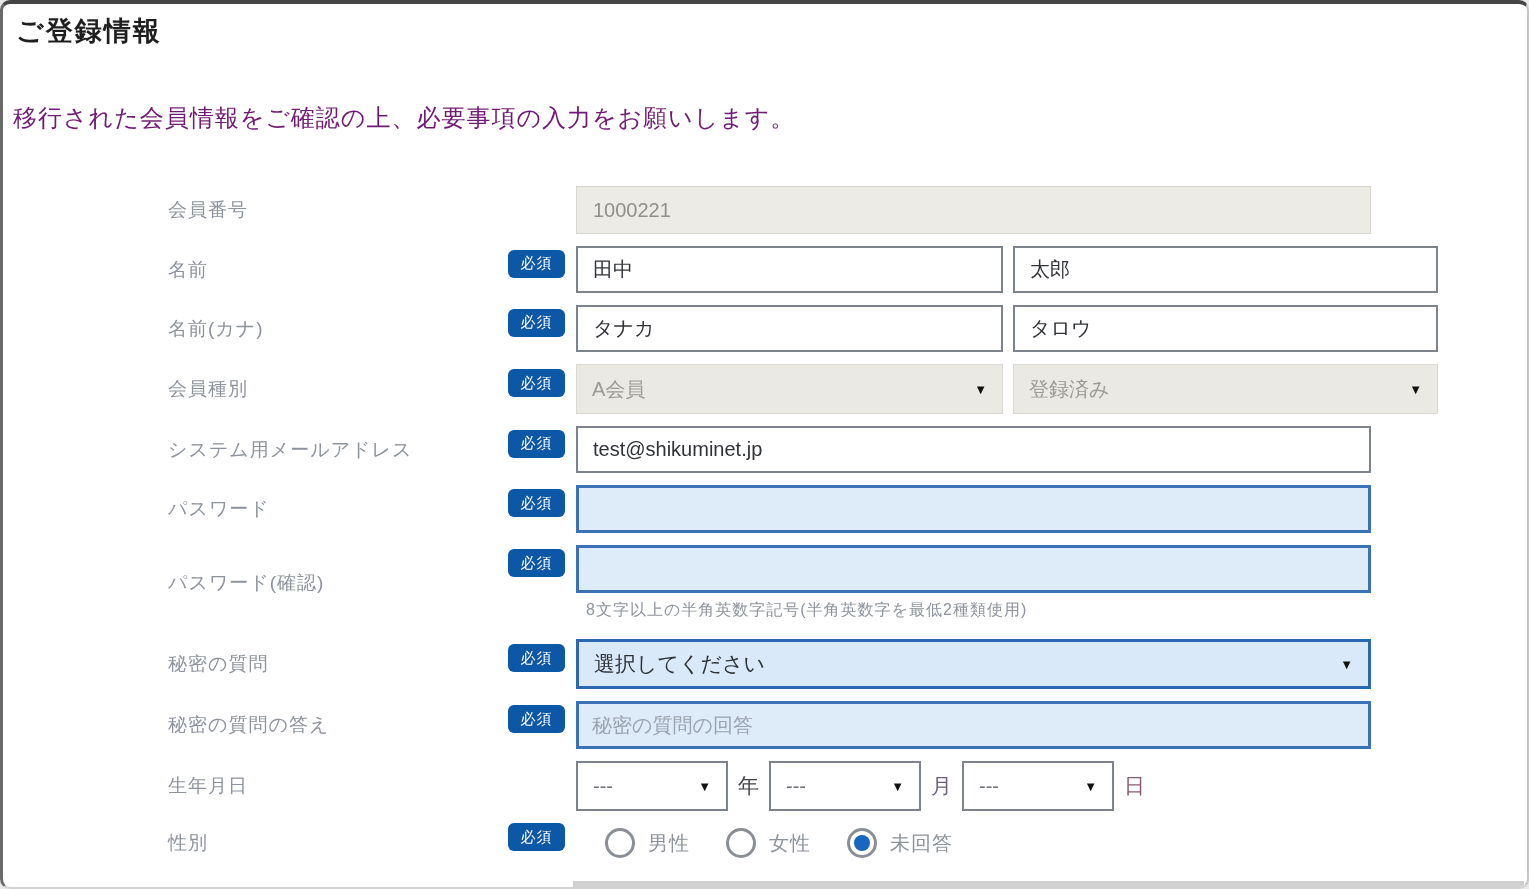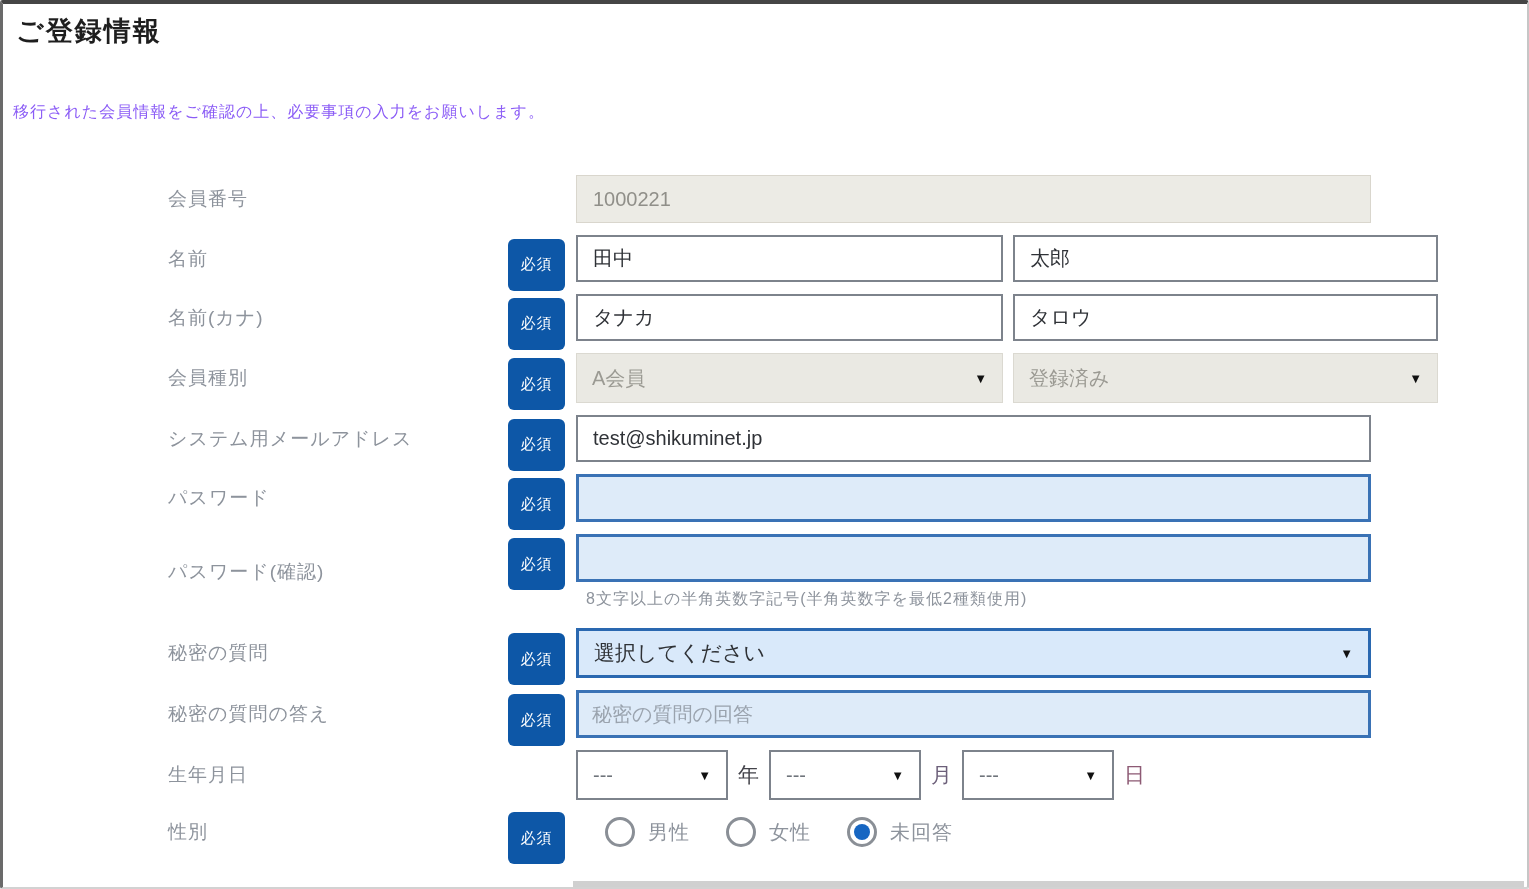--- a/index.html
+++ b/index.html
@@ -1,37 +1,37 @@
 <!DOCTYPE html>
 <html><head>
 <meta charset="utf-8">
 <style>
   * { margin:0; padding:0; box-sizing:border-box; }
   html,body { background:#e9e9e9; }
   .frame {
     width:1529px; height:889px; background:#fff; position:relative; overflow:hidden;
     border-top:4px solid #454545; border-left:3px solid #6a6a6a;
     border-right:2px solid #c6c6c6; border-bottom:2px solid #d2d2d2;
-    border-radius:3px;
+    border-radius:10px;
     font-family:"Liberation Sans","DejaVu Sans",sans-serif;
   }
   .page-title {
     margin:9px 0 0 13px; font-size:27px; font-weight:bold; color:#1e1e1e; letter-spacing:2px;
   }
   .page-desc {
-    margin:53px 12px 0 10px; font-size:16px; color:#8b5cf6; letter-spacing:1px;
+    margin:53px 12px 0 10px; font-size:24px; color:#701a75; letter-spacing:1px;
   }
   .form { margin-top:52px; }
   .row { display:flex; align-items:center; padding-left:165px; margin-bottom:12px; }
   .row-label { width:340px; flex-shrink:0; font-size:19px; color:#8d939c; letter-spacing:1px; }
   .row-main { width:863px; display:flex; flex-direction:column;justify-content:flex-end; }
   .field-line { display:flex; align-items:center; }
   .badge-slot { width:57px; height:40px; margin-right:11px; flex-shrink:0; }
   .badge {
-    width:57px; height:52px; background:#0d57a7; color:#fff; border-radius:6px;
+    width:57px; height:28px; background:#0d57a7; color:#fff; border-radius:6px;
     display:flex; align-items:center; justify-content:center; font-size:15px; letter-spacing:1px;
   }
   .fields { flex:1; display:flex; align-items:center; }
   .gap { gap:10px; }
   input { outline:none; font-family:inherit; }
   .input-plain {
     height:47px; width:100%; border:2px solid #7d838c; background:#fff;
     font-size:20px; color:#2f3237; padding:0 15px;
   }
   .input-readonly {

